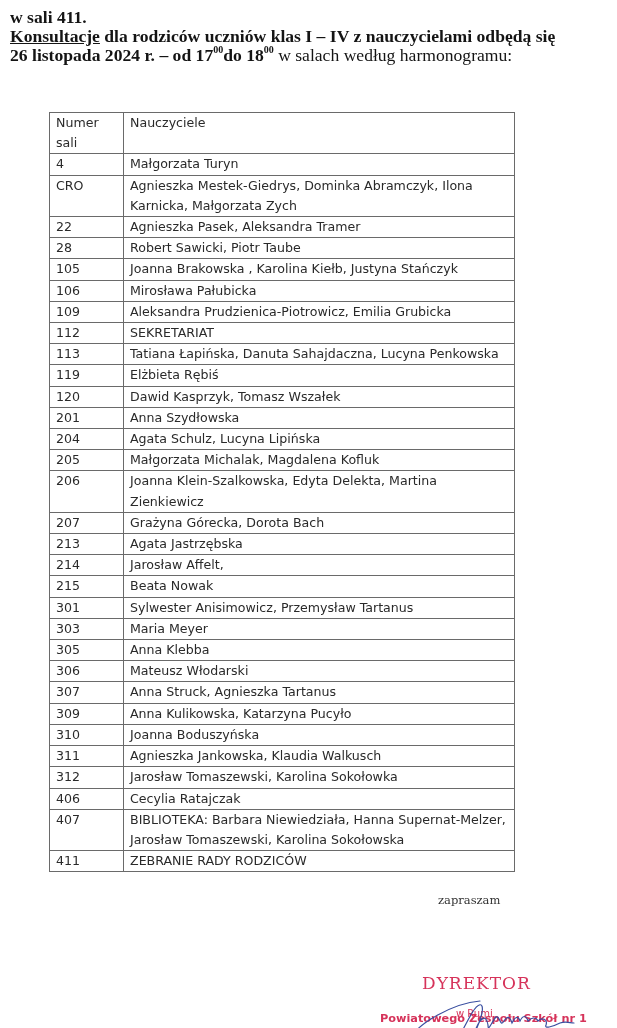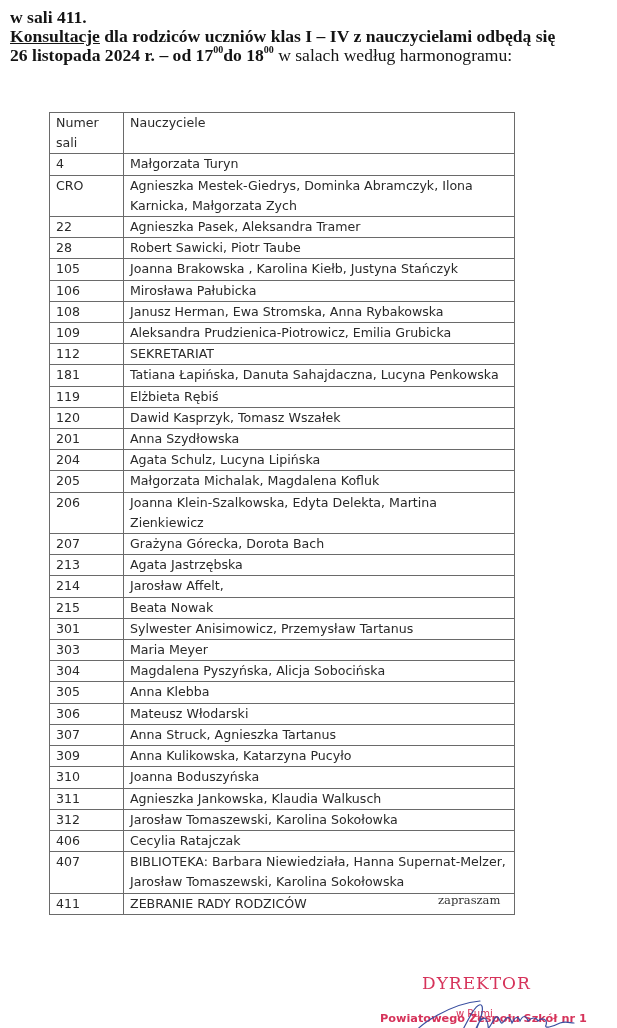--- a/index.html
+++ b/index.html
@@ -71,33 +71,29 @@
       </tr>
       <tr class="row">
         <td class="num">105</td>
         <td>Joanna Brakowska , Karolina Kiełb, Justyna Stańczyk</td>
       </tr>
       <tr class="row">
         <td class="num">106</td>
         <td>Mirosława Pałubicka</td>
       </tr>
       <tr class="row">
-        <td class="num">108</td>
-        <td>Janusz Herman, Ewa Stromska, Anna Rybakowska</td>
-      </tr>
-      <tr class="row">
         <td class="num">109</td>
         <td>Aleksandra Prudzienica-Piotrowicz, Emilia Grubicka</td>
       </tr>
       <tr class="row">
         <td class="num">112</td>
         <td>SEKRETARIAT</td>
       </tr>
       <tr class="row">
-        <td class="num">181</td>
+        <td class="num">113</td>
         <td>Tatiana Łapińska, Danuta Sahajdaczna, Lucyna Penkowska</td>
       </tr>
       <tr class="row">
         <td class="num">119</td>
         <td>Elżbieta Rębiś</td>
       </tr>
       <tr class="row">
         <td class="num">120</td>
         <td>Dawid Kasprzyk, Tomasz Wszałek</td>
       </tr>
@@ -133,24 +129,20 @@
         <td class="num">215</td>
         <td>Beata Nowak</td>
       </tr>
       <tr class="row">
         <td class="num">301</td>
         <td>Sylwester Anisimowicz, Przemysław Tartanus</td>
       </tr>
       <tr class="row">
         <td class="num">303</td>
         <td>Maria Meyer</td>
-      </tr>
-      <tr class="row">
-        <td class="num">304</td>
-        <td>Magdalena Pyszyńska, Alicja Sobocińska</td>
       </tr>
       <tr class="row">
         <td class="num">305</td>
         <td>Anna Klebba</td>
       </tr>
       <tr class="row">
         <td class="num">306</td>
         <td>Mateusz Włodarski</td>
       </tr>
       <tr class="row">

